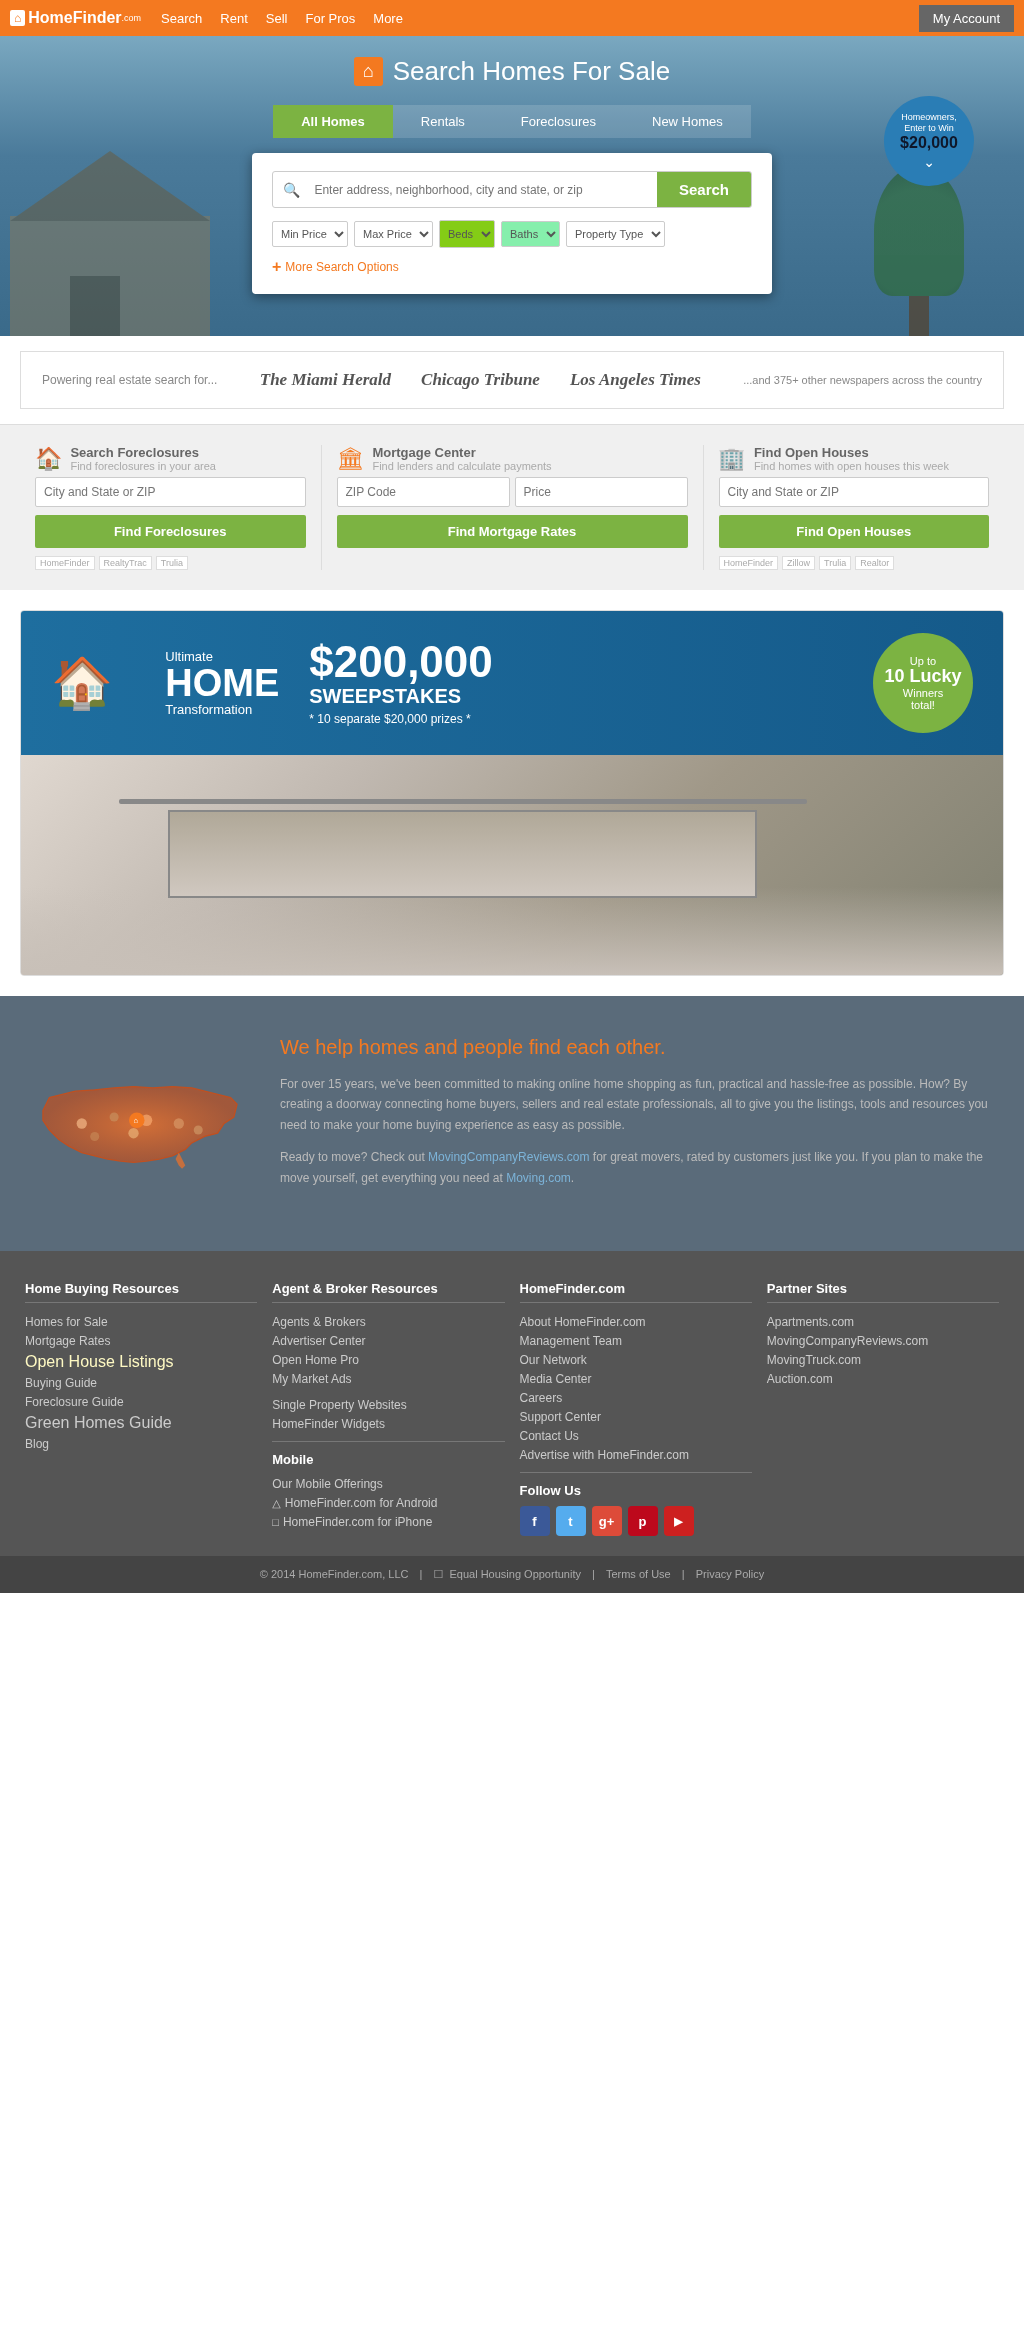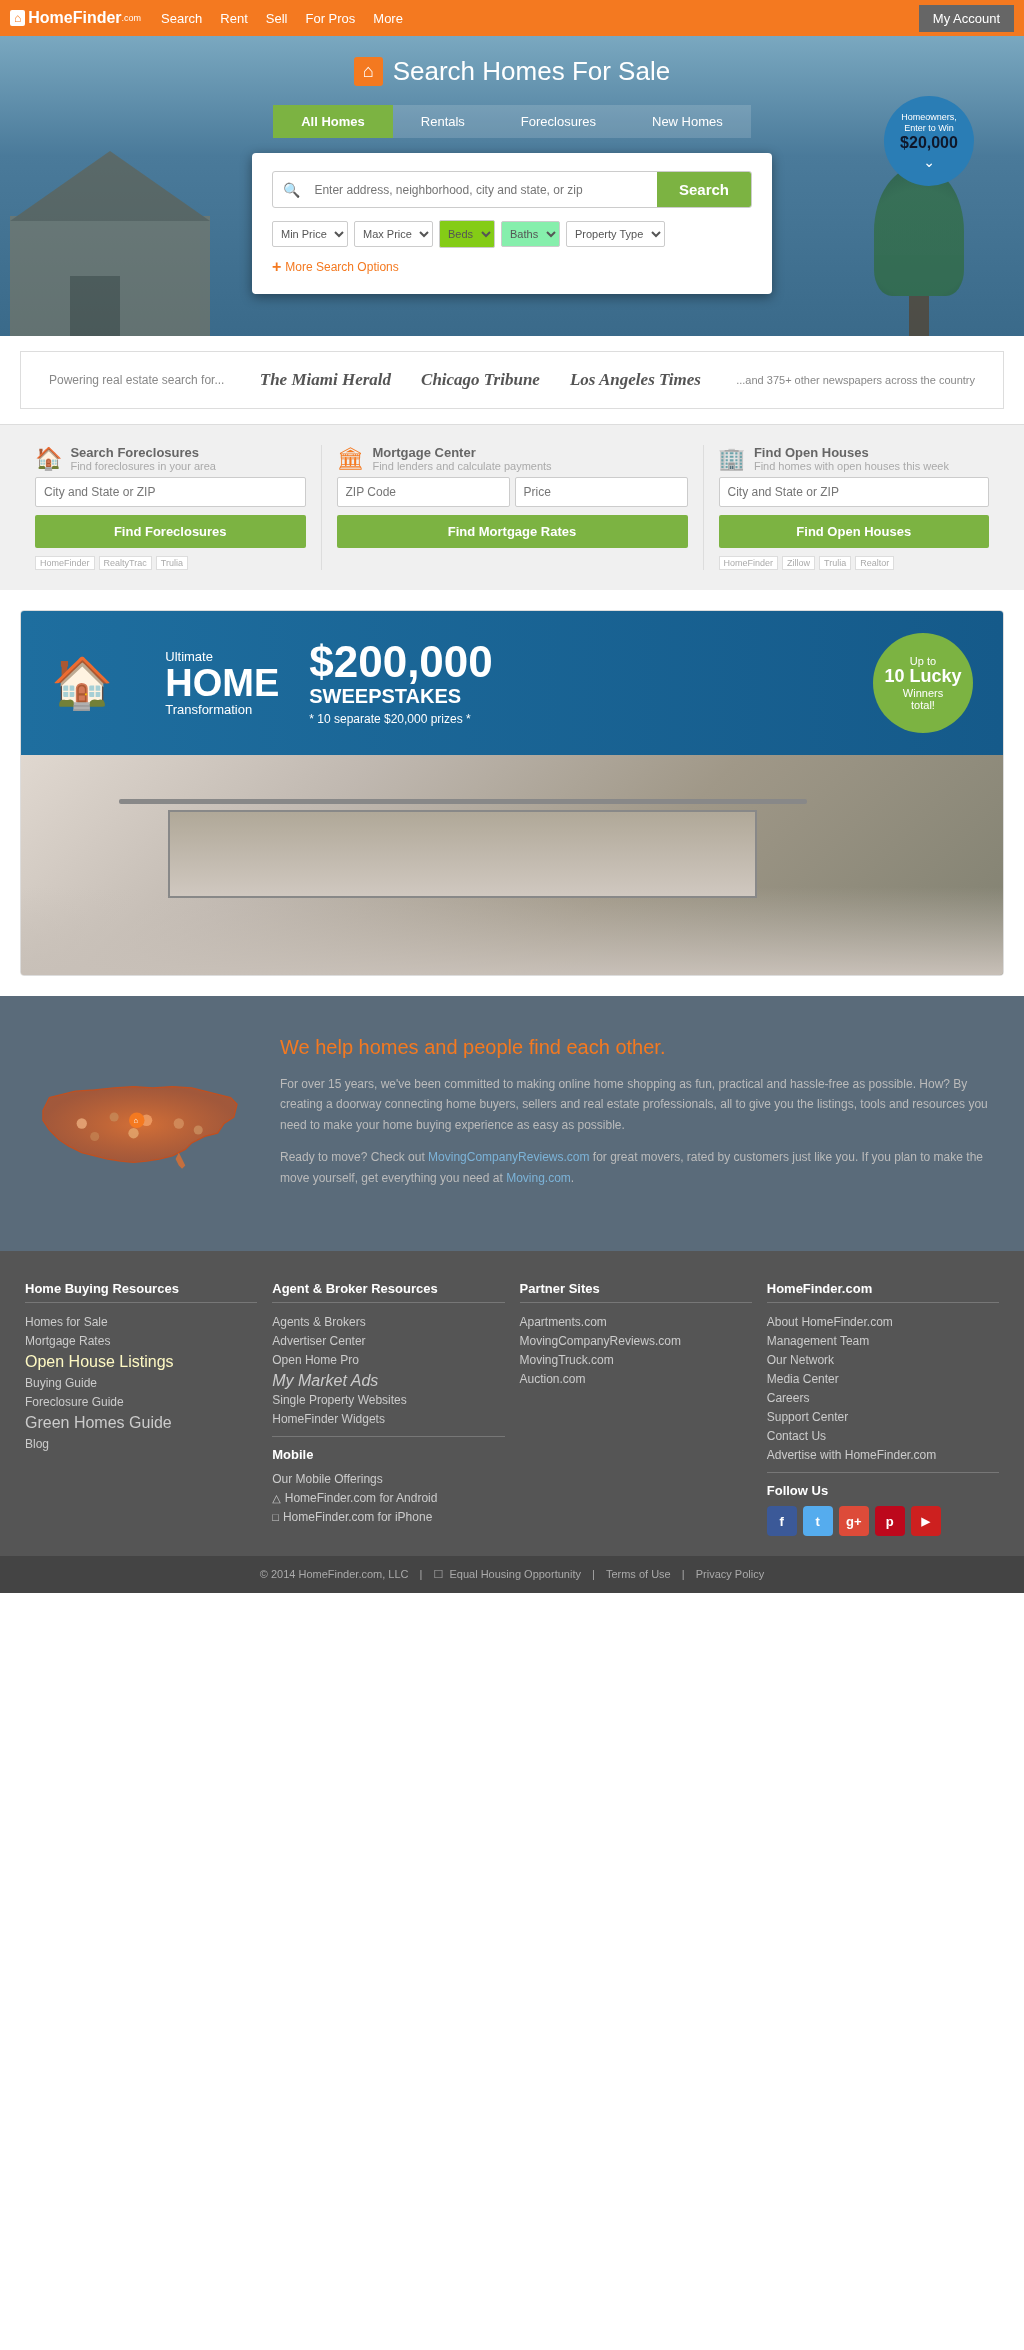--- a/index.html
+++ b/index.html
@@ -81,21 +81,21 @@
         </select>
       </div>
       <div style="color:#f47920; font-size:12px; margin-top:10px; cursor:pointer; display:flex; align-items:center; gap:4px; text-align:left;">
         <span style="font-size:16px; font-weight:bold; color:#f47920;">+</span>
         <span>More Search Options</span>
       </div>
     </div>
   </div>
 </div>
 
-<div style="border:1px solid #ddd; margin:15px 20px; padding:18px 28px; display:flex; align-items:center; gap:20px; background:#fff;">
+<div style="border:1px solid #ddd; margin:15px 20px; padding:18px 21px; display:flex; align-items:center; gap:20px; background:#fff;">
   <p style="font-size:12px; color:#888; min-width:110px; line-height:1.4;">Powering real estate search for...</p>
   <div style="display:flex; gap:30px; align-items:center; flex:1; justify-content:center;">
     <span style="font-size:17px; color:#555; font-style:italic; font-weight:bold; font-family:Georgia, serif;">The Miami Herald</span>
     <span style="font-size:17px; color:#555; font-style:italic; font-weight:bold; font-family:Georgia, serif;">Chicago Tribune</span>
     <span style="font-size:17px; color:#555; font-style:italic; font-weight:bold; font-family:Georgia, serif;">Los Angeles Times</span>
   </div>
   <p style="font-size:11px; color:#888; text-align:right; min-width:200px;">...and 375+ other newspapers across the country</p>
 </div>
 
 <div style="display:flex; padding:20px; background:#f0f0f0; border-top:1px solid #ddd; gap:0;">
@@ -234,42 +234,34 @@
       <a href="#" style="display:block; color:#ccc; font-size:12px; text-decoration:none; margin-bottom:5px;">Foreclosure Guide</a>
       <a href="#" style="display:block; color:#ccc; font-size:16px; text-decoration:none; margin-bottom:5px;">Green Homes Guide</a>
       <a href="#" style="display:block; color:#ccc; font-size:12px; text-decoration:none; margin-bottom:5px;">Blog</a>
     </div>
 
     <div style="flex:1;">
       <h4 style="color:#fff; font-size:13px; font-weight:bold; margin-bottom:12px; border-bottom:1px solid #777; padding-bottom:6px;">Agent &amp; Broker Resources</h4>
       <a href="#" style="display:block; color:#ccc; font-size:12px; text-decoration:none; margin-bottom:5px;">Agents &amp; Brokers</a>
       <a href="#" style="display:block; color:#ccc; font-size:12px; text-decoration:none; margin-bottom:5px;">Advertiser Center</a>
       <a href="#" style="display:block; color:#ccc; font-size:12px; text-decoration:none; margin-bottom:5px;">Open Home Pro</a>
-      <a href="#" style="display:block; color:#ccc; font-size:16px; text-decoration:none; margin-bottom:3px;font-style:italic;">My Market Ads</a>
+      <a href="#" style="display:block; color:#ccc; font-size:12px; text-decoration:none; margin-bottom:12px;">My Market Ads</a>
       <a href="#" style="display:block; color:#ccc; font-size:12px; text-decoration:none; margin-bottom:5px;">Single Property Websites</a>
       <a href="#" style="display:block; color:#ccc; font-size:12px; text-decoration:none; margin-bottom:5px;">HomeFinder Widgets</a>
       <hr style="border:none; border-top:1px solid #777; margin:10px 0;">
       <h4 style="color:#fff; font-size:13px; font-weight:bold; margin-bottom:10px;">Mobile</h4>
       <a href="#" style="display:block; color:#ccc; font-size:12px; text-decoration:none; margin-bottom:5px;">Our Mobile Offerings</a>
       <a href="#" style="display:flex; align-items:center; gap:4px; color:#ccc; font-size:12px; text-decoration:none; margin-bottom:5px;">
         <span style="font-size:11px;">△</span>
         <span>HomeFinder.com for Android</span>
       </a>
       <a href="#" style="display:flex; align-items:center; gap:4px; color:#ccc; font-size:12px; text-decoration:none; margin-bottom:5px;">
         <span style="font-size:11px;">□</span>
         <span>HomeFinder.com for iPhone</span>
       </a>
-    </div>
-
-    <div style="flex:1;">
-      <h4 style="color:#fff; font-size:13px; font-weight:bold; margin-bottom:12px; border-bottom:1px solid #777; padding-bottom:6px;">Partner Sites</h4>
-      <a href="#" style="display:block; color:#ccc; font-size:12px; text-decoration:none; margin-bottom:5px;">Apartments.com</a>
-      <a href="#" style="display:block; color:#ccc; font-size:12px; text-decoration:none; margin-bottom:5px;">MovingCompanyReviews.com</a>
-      <a href="#" style="display:block; color:#ccc; font-size:12px; text-decoration:none; margin-bottom:5px;">MovingTruck.com</a>
-      <a href="#" style="display:block; color:#ccc; font-size:12px; text-decoration:none; margin-bottom:5px;">Auction.com</a>
     </div>
 
     <div style="flex:1;">
       <h4 style="color:#fff; font-size:13px; font-weight:bold; margin-bottom:12px; border-bottom:1px solid #777; padding-bottom:6px;">HomeFinder.com</h4>
       <a href="#" style="display:block; color:#ccc; font-size:12px; text-decoration:none; margin-bottom:5px;">About HomeFinder.com</a>
       <a href="#" style="display:block; color:#ccc; font-size:12px; text-decoration:none; margin-bottom:5px;">Management Team</a>
       <a href="#" style="display:block; color:#ccc; font-size:12px; text-decoration:none; margin-bottom:5px;">Our Network</a>
       <a href="#" style="display:block; color:#ccc; font-size:12px; text-decoration:none; margin-bottom:5px;">Media Center</a>
       <a href="#" style="display:block; color:#ccc; font-size:12px; text-decoration:none; margin-bottom:5px;">Careers</a>
       <a href="#" style="display:block; color:#ccc; font-size:12px; text-decoration:none; margin-bottom:5px;">Support Center</a>
@@ -278,20 +270,28 @@
       <hr style="border:none; border-top:1px solid #777; margin:10px 0;">
       <h4 style="color:#fff; font-size:13px; font-weight:bold; margin-bottom:8px;">Follow Us</h4>
       <div style="display:flex; gap:6px; margin-top:4px;">
         <a href="#" style="width:30px; height:30px; border-radius:4px; background:#3b5998; display:flex; align-items:center; justify-content:center; color:#fff; font-size:13px; font-weight:bold; text-decoration:none;">f</a>
         <a href="#" style="width:30px; height:30px; border-radius:4px; background:#55acee; display:flex; align-items:center; justify-content:center; color:#fff; font-size:13px; font-weight:bold; text-decoration:none;">t</a>
         <a href="#" style="width:30px; height:30px; border-radius:4px; background:#dd4b39; display:flex; align-items:center; justify-content:center; color:#fff; font-size:13px; font-weight:bold; text-decoration:none;">g+</a>
         <a href="#" style="width:30px; height:30px; border-radius:4px; background:#bd081c; display:flex; align-items:center; justify-content:center; color:#fff; font-size:13px; font-weight:bold; text-decoration:none;">p</a>
         <a href="#" style="width:30px; height:30px; border-radius:4px; background:#cd201f; display:flex; align-items:center; justify-content:center; color:#fff; font-size:11px; font-weight:bold; text-decoration:none;">▶</a>
       </div>
     </div>
+
+    <div style="flex:1;">
+      <h4 style="color:#fff; font-size:13px; font-weight:bold; margin-bottom:12px; border-bottom:1px solid #777; padding-bottom:6px;">Partner Sites</h4>
+      <a href="#" style="display:block; color:#ccc; font-size:12px; text-decoration:none; margin-bottom:5px;">Apartments.com</a>
+      <a href="#" style="display:block; color:#ccc; font-size:12px; text-decoration:none; margin-bottom:5px;">MovingCompanyReviews.com</a>
+      <a href="#" style="display:block; color:#ccc; font-size:12px; text-decoration:none; margin-bottom:5px;">MovingTruck.com</a>
+      <a href="#" style="display:block; color:#ccc; font-size:12px; text-decoration:none; margin-bottom:5px;">Auction.com</a>
+    </div>
   </div>
 </div>
 
 <div style="background:#444; padding:12px 20px; text-align:center;">
   <p style="color:#aaa; font-size:11px;">
     <span>© 2014 HomeFinder.com, LLC</span>
     <span style="margin:0 8px;">|</span>
     <span style="margin-right:3px;">☐</span>
     <a href="#" style="color:#aaa; text-decoration:none; margin-right:8px;">Equal Housing Opportunity</a>
     <span>|</span>

